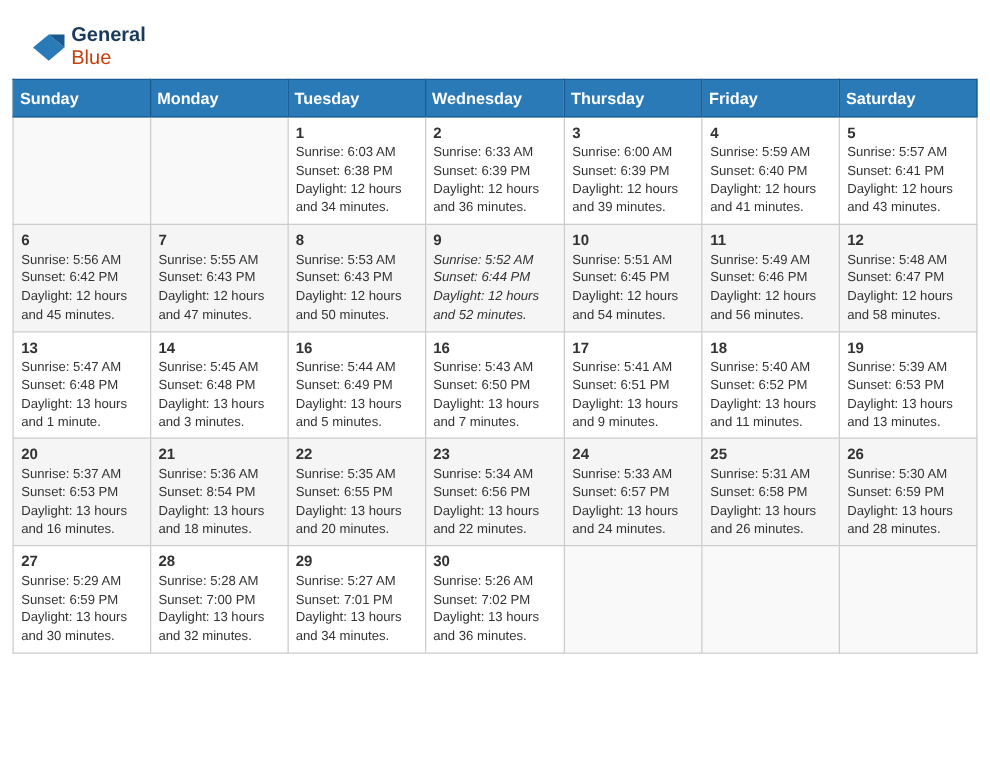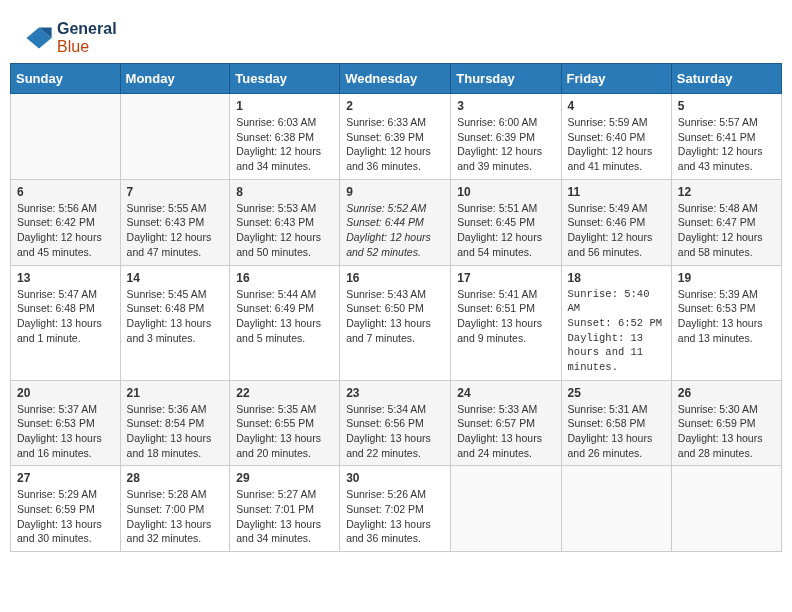--- a/index.html
+++ b/index.html
@@ -213,21 +213,21 @@
 Daylight: 13 hours and 7 minutes.</div>
         </td>
         <td>
           <span class="day-number">17</span>
           <div class="day-info" style="white-space: pre-line;">Sunrise: 5:41 AM
 Sunset: 6:51 PM
 Daylight: 13 hours and 9 minutes.</div>
         </td>
         <td>
           <span class="day-number">18</span>
-          <div class="day-info" style="white-space: pre-line; font-family: Liberation Mono, monospace;">Sunrise: 5:40 AM
+          <div class="day-info" style="white-space: pre-line;">Sunrise: 5:40 AM
 Sunset: 6:52 PM
 Daylight: 13 hours and 11 minutes.</div>
         </td>
         <td>
           <span class="day-number">19</span>
           <div class="day-info" style="white-space: pre-line;">Sunrise: 5:39 AM
 Sunset: 6:53 PM
 Daylight: 13 hours and 13 minutes.</div>
         </td>
       </tr>

